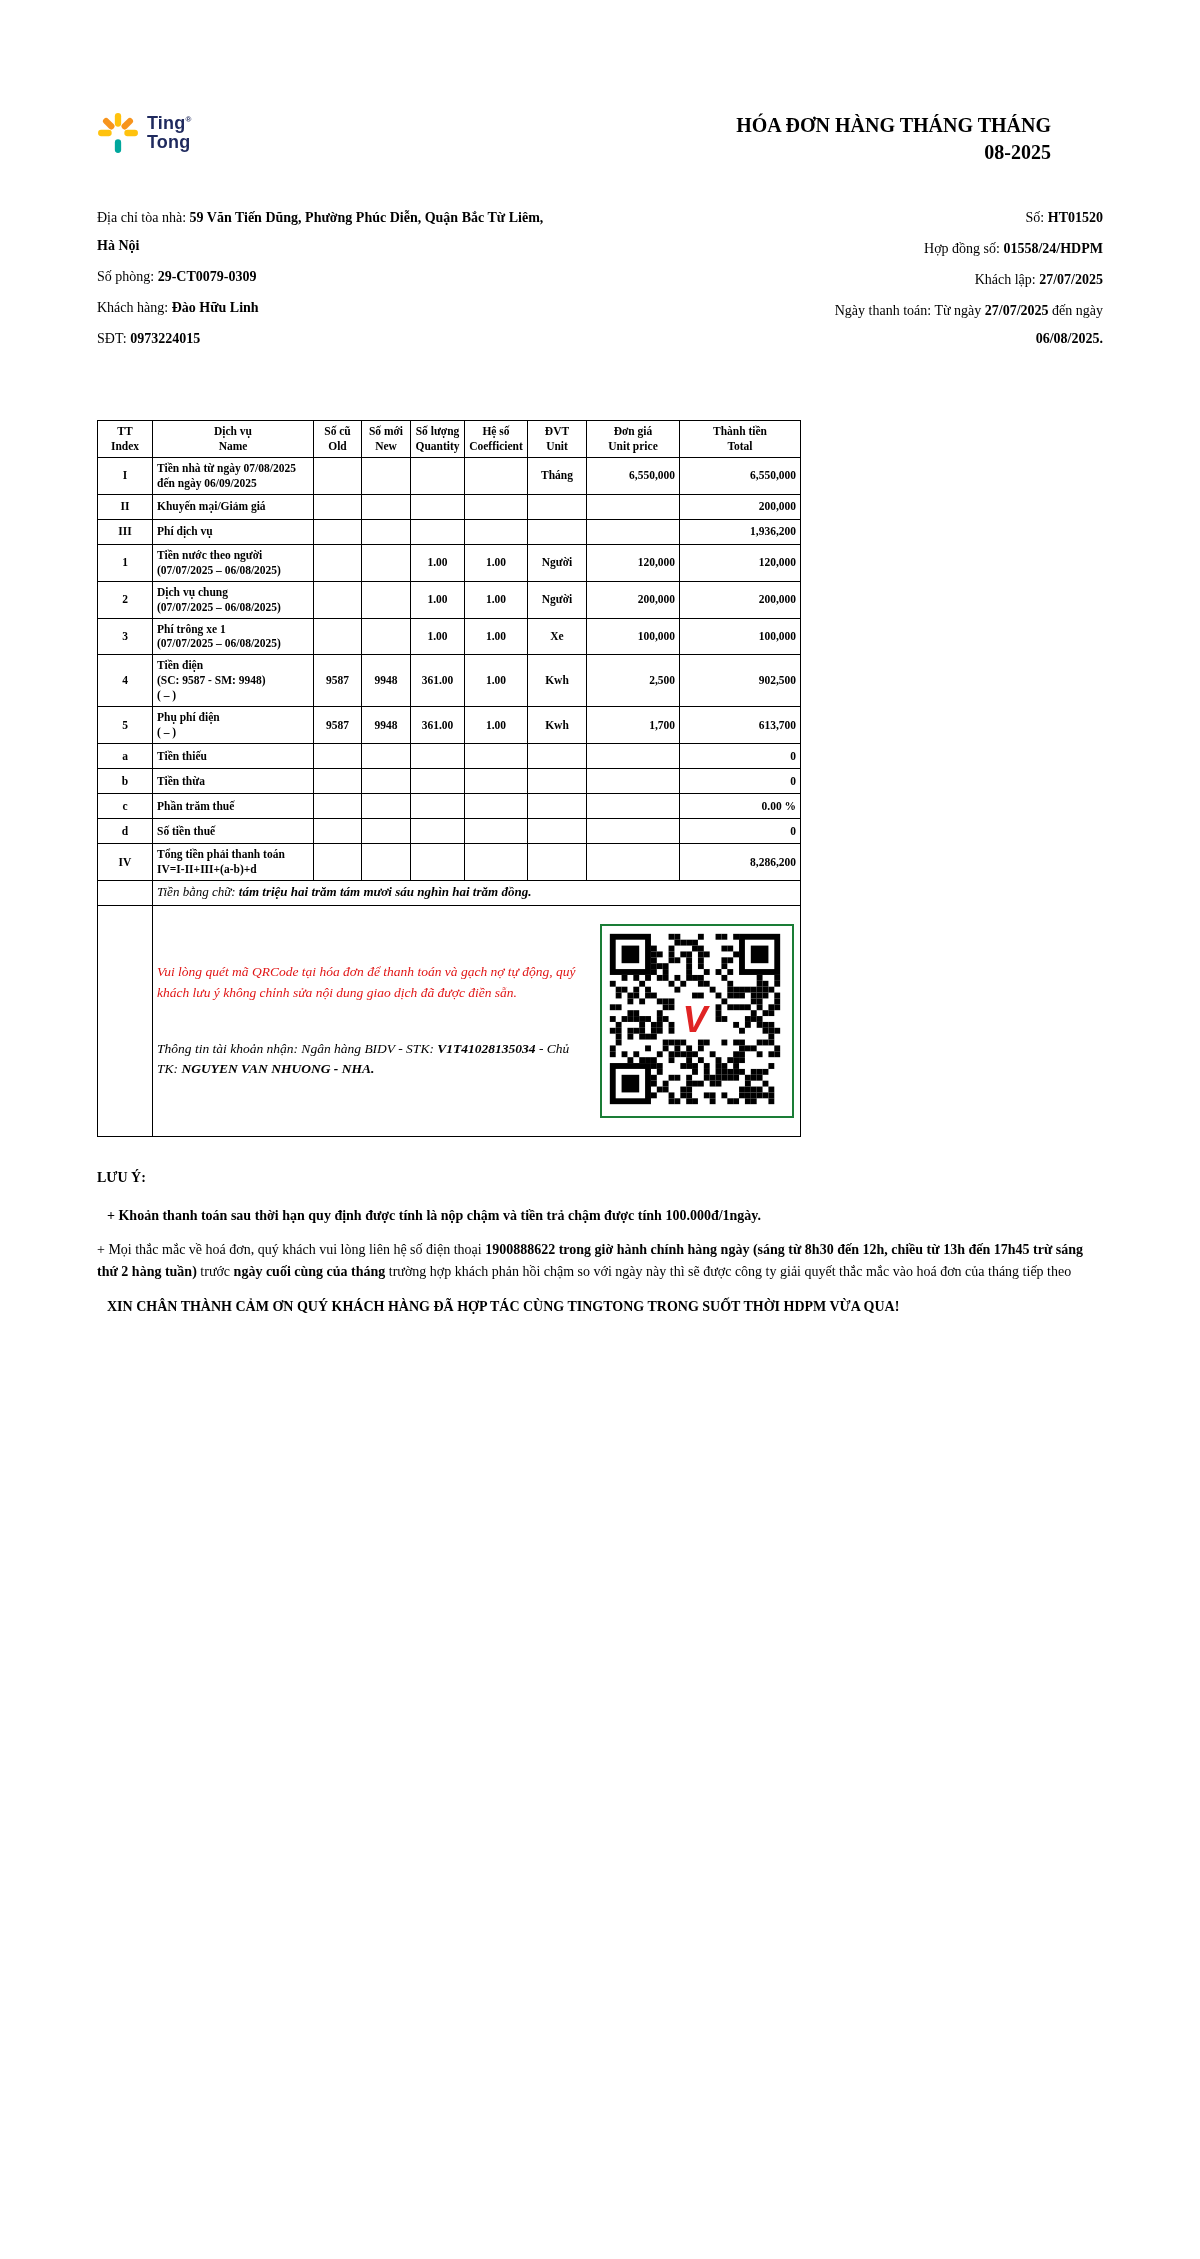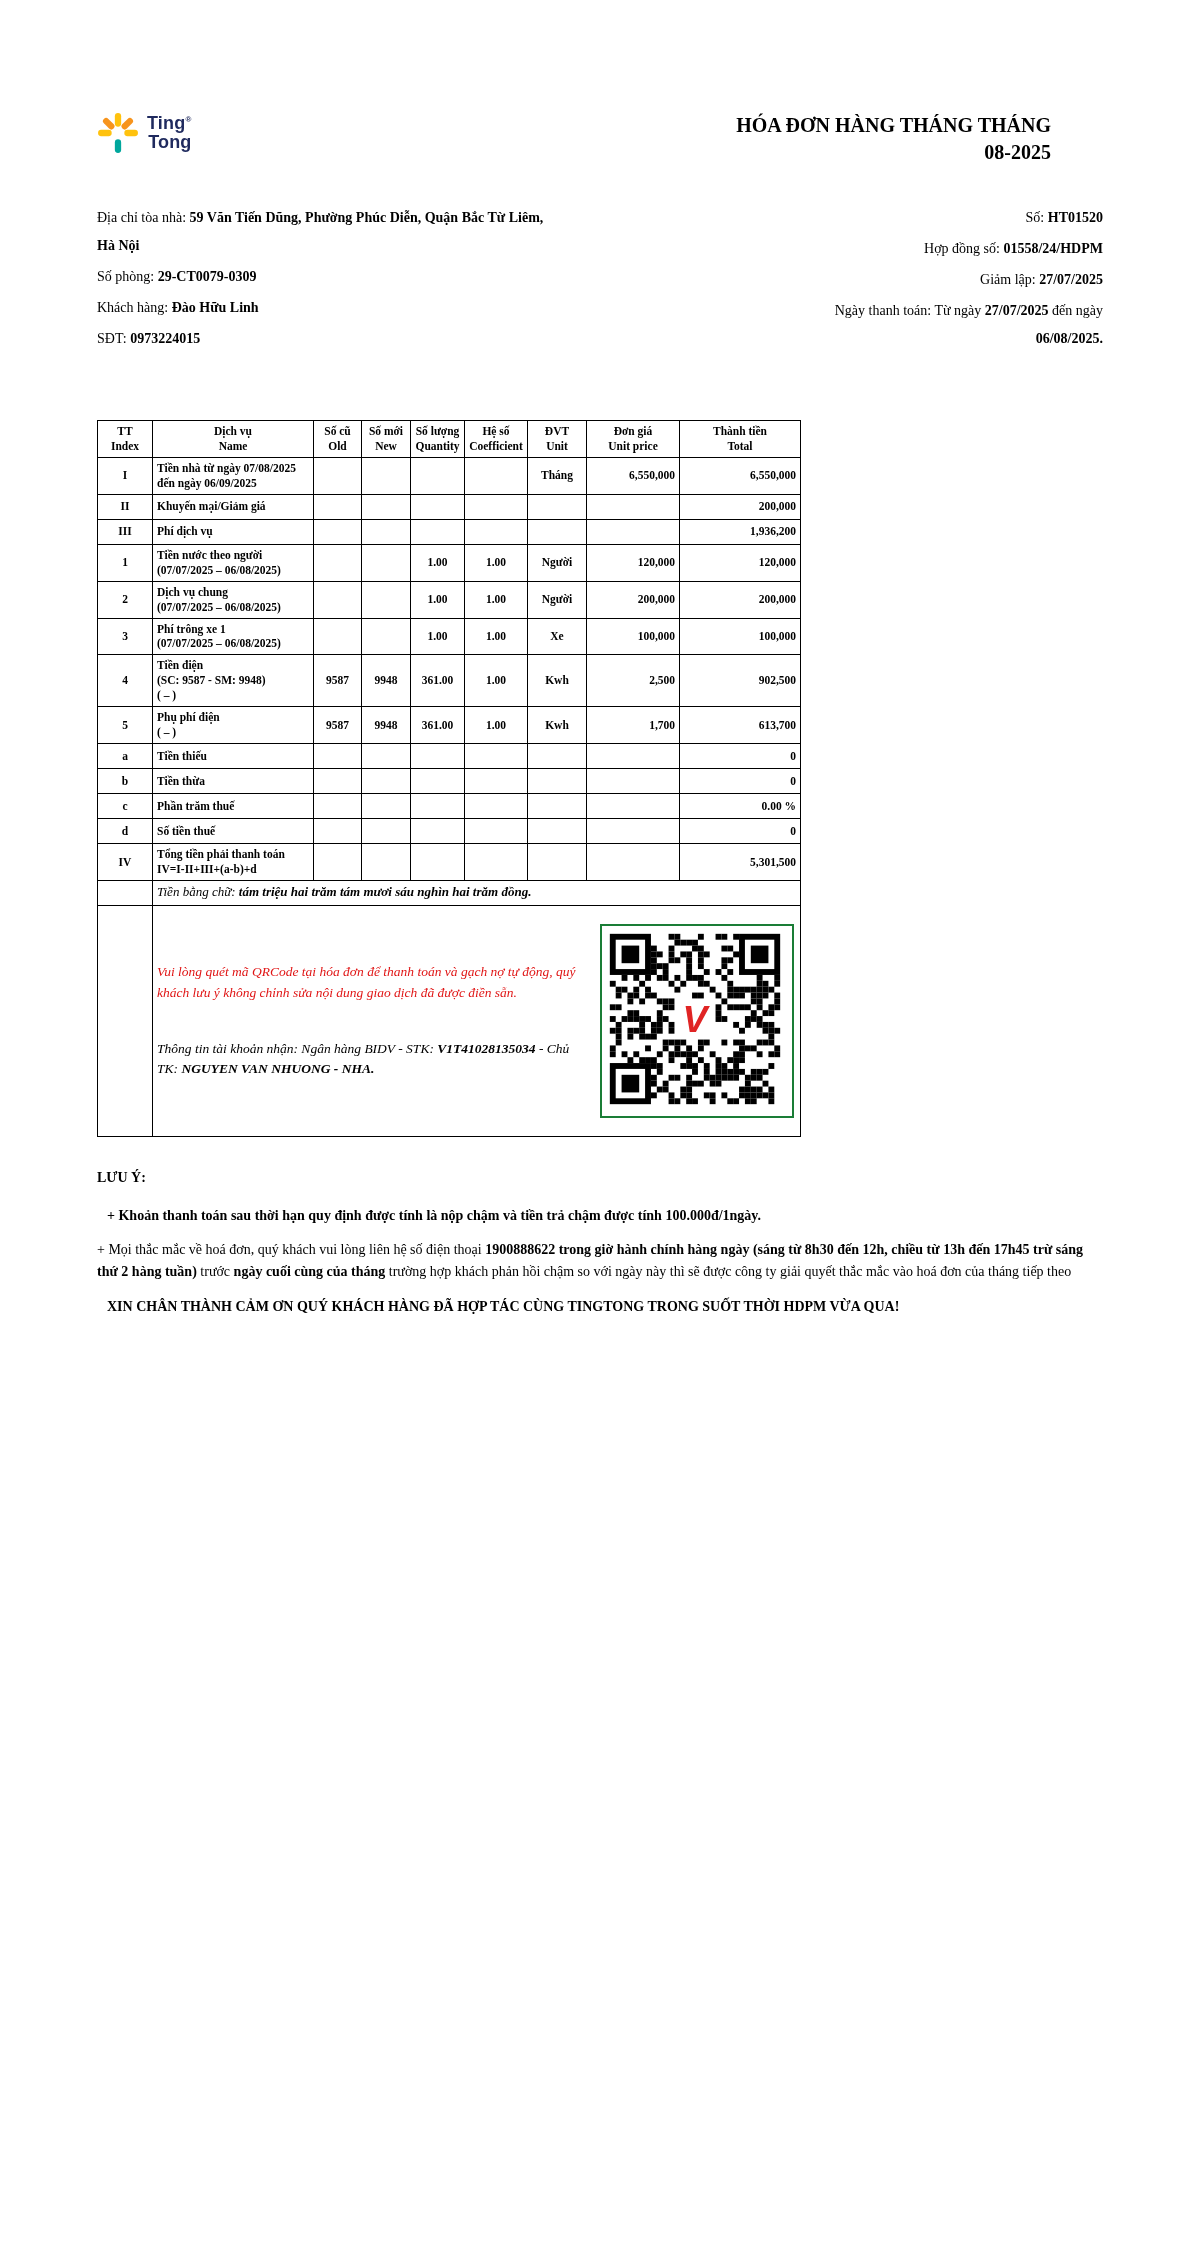--- a/index.html
+++ b/index.html
@@ -12,21 +12,21 @@
     font-family: "Liberation Serif", serif;
     color: #000;
     box-sizing: border-box;
     padding: 112px 97px 0 97px;
   }
   .b { font-weight: 700; }
   .i { font-style: italic; }
 
   
   .header { display: flex; justify-content: space-between; align-items: flex-start; }
-  .logo { display: flex; align-items: center; gap: 8px; text-align: right; }
+  .logo { display: flex; align-items: center; gap: 8px; }
   .logo-text {
     font-family: "Liberation Sans", sans-serif;
     font-weight: 700;
     font-size: 18px;
     line-height: 1.05;
     color: var(--brand_navy);
     letter-spacing: 0.2px;
   }
   .logo-text .reg { font-size: 8px; vertical-align: super; }
   .doc-title {
@@ -117,21 +117,21 @@
   <section class="info">
     <div class="info-left">
       <p class="info-line"><span>Địa chỉ tòa nhà: </span><span class="b">59 Văn Tiến Dũng, Phường Phúc Diễn, Quận Bắc Từ Liêm, Hà Nội</span></p>
       <p class="info-line"><span>Số phòng: </span><span class="b">29-CT0079-0309</span></p>
       <p class="info-line"><span>Khách hàng: </span><span class="b">Đào Hữu Linh</span></p>
       <p class="info-line"><span>SĐT: </span><span class="b">0973224015</span></p>
     </div>
     <div class="info-right">
       <p class="info-line"><span>Số: </span><span class="b">HT01520</span></p>
       <p class="info-line"><span>Hợp đồng số: </span><span class="b">01558/24/HDPM</span></p>
-      <p class="info-line"><span>Giảm lập: </span><span class="b">27/07/2025</span></p>
+      <p class="info-line"><span>Khách lập: </span><span class="b">27/07/2025</span></p>
       <p class="info-line"><span>Ngày thanh toán: Từ ngày </span><span class="b">27/07/2025</span><span> đến ngày </span><span class="b">06/08/2025.</span></p>
     </div>
   </section>
 
   <table class="invoice-table">
     <colgroup>
       <col class="col-0">
         <col class="col-1">
         <col class="col-2">
         <col class="col-3">
@@ -306,21 +306,21 @@
         <tr>
           <td class="al-c">IV</td>
           <td class="al-l">Tổng tiền phải thanh toán
 IV=I-II+III+(a-b)+d</td>
           <td class="al-c"></td>
           <td class="al-c"></td>
           <td class="al-c"></td>
           <td class="al-c"></td>
           <td class="al-c"></td>
           <td class="al-r"></td>
-          <td class="al-r">5,301,500</td>
+          <td class="al-r">8,286,200</td>
         </tr>
       </tbody>
     <tbody>
       <tr>
         <td class="al-c"></td>
         <td colspan="8" class="words-cell al-l"><span class="i">Tiền bằng chữ: </span><span class="b i">tám triệu hai trăm tám mươi sáu nghìn hai trăm đồng.</span></td>
       </tr>
       <tr>
         <td class="al-c"></td>
         <td colspan="8" class="qr-cell">

